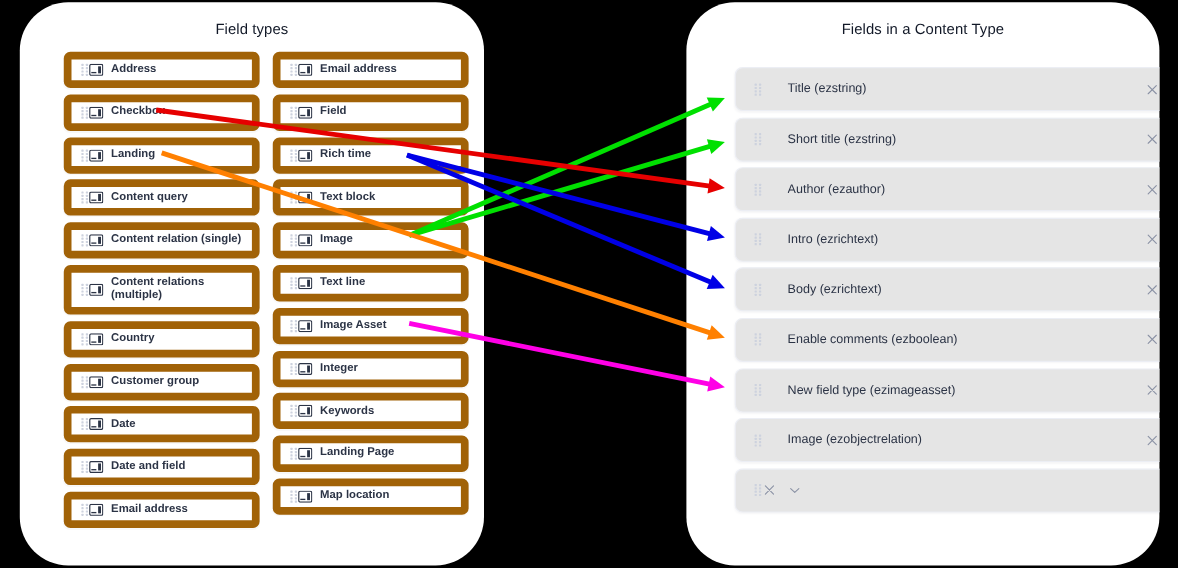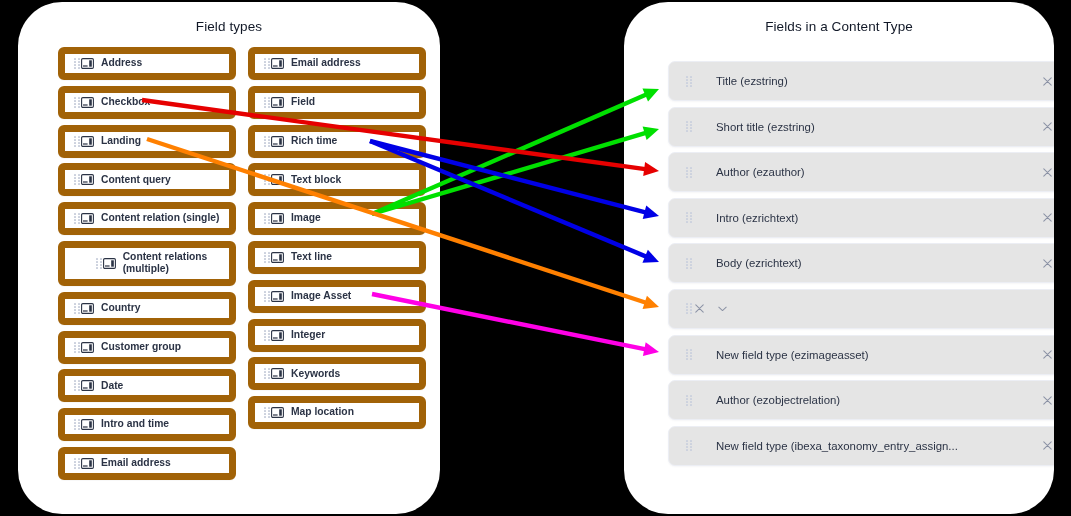--- a/index.html
+++ b/index.html
@@ -62,21 +62,20 @@
     border: 7px solid #a16207;
     border-radius: 6px;
     background: #ffffff;
     display: flex;
     align-items: center;
     padding-left: 9px;
     box-shadow: 0 1px 1px rgba(16,24,40,0.03);
   }
   .ft-item.tall {
     height: 45px;
-    justify-content: center;
   }
   .ft-label {
     font-size: 10.3px;
     font-weight: bold;
     color: #2b3345;
     line-height: 12.5px;
     margin-left: 7px;
     white-space: pre-line;
     font-family: "Liberation Sans", sans-serif;
   }
@@ -333,21 +332,21 @@
             <i></i>
             <i></i>
             <i></i>
             <i></i>
           </span>
           <svg class="field-icon" width="13" height="11" viewBox="0 0 13 11">
             <rect x="0.6" y="0.6" width="11.8" height="9.8" rx="1.2" fill="none" stroke="#2b3345" stroke-width="1.1"></rect>
             <rect x="8.2" y="2.3" width="2.6" height="6.4" fill="#2b3345"></rect>
             <rect x="2" y="7.4" width="4.6" height="1.2" fill="#2b3345"></rect>
           </svg>
-          <span class="ft-label">Intro and time</span>
+          <span class="ft-label">Date and field</span>
         </div>
         <div class="ft-item">
           <span class="drag-handle">
             <i></i>
             <i></i>
             <i></i>
             <i></i>
             <i></i>
             <i></i>
             <i></i>
@@ -516,20 +515,38 @@
             <i></i>
             <i></i>
             <i></i>
           </span>
           <svg class="field-icon" width="13" height="11" viewBox="0 0 13 11">
             <rect x="0.6" y="0.6" width="11.8" height="9.8" rx="1.2" fill="none" stroke="#2b3345" stroke-width="1.1"></rect>
             <rect x="8.2" y="2.3" width="2.6" height="6.4" fill="#2b3345"></rect>
             <rect x="2" y="7.4" width="4.6" height="1.2" fill="#2b3345"></rect>
           </svg>
           <span class="ft-label">Keywords</span>
+        </div>
+        <div class="ft-item">
+          <span class="drag-handle">
+            <i></i>
+            <i></i>
+            <i></i>
+            <i></i>
+            <i></i>
+            <i></i>
+            <i></i>
+            <i></i>
+          </span>
+          <svg class="field-icon" width="13" height="11" viewBox="0 0 13 11">
+            <rect x="0.6" y="0.6" width="11.8" height="9.8" rx="1.2" fill="none" stroke="#2b3345" stroke-width="1.1"></rect>
+            <rect x="8.2" y="2.3" width="2.6" height="6.4" fill="#2b3345"></rect>
+            <rect x="2" y="7.4" width="4.6" height="1.2" fill="#2b3345"></rect>
+          </svg>
+          <span class="ft-label">Landing Page</span>
         </div>
         <div class="ft-item">
           <span class="drag-handle">
             <i></i>
             <i></i>
             <i></i>
             <i></i>
             <i></i>
             <i></i>
             <i></i>
@@ -657,20 +674,21 @@
           <span class="drag-handle">
             <i></i>
             <i></i>
             <i></i>
             <i></i>
             <i></i>
             <i></i>
             <i></i>
             <i></i>
           </span>
+          <span class="fc-label">Enable comments (ezboolean)</span>
           <span class="fc-actions">
             <svg class="act-icon" viewBox="0 0 14 14">
               <path d="M3 3 L11 11 M11 3 L3 11" stroke="#8b92a5" stroke-width="1.1" fill="none" stroke-linecap="round"></path>
             </svg>
             <svg class="act-icon" viewBox="0 0 14 14">
               <path d="M3 5.6 L7 9.2 L11 5.6" stroke="#8b92a5" stroke-width="1.1" fill="none" stroke-linecap="round" stroke-linejoin="round"></path>
             </svg>
           </span>
         </div>
         <div class="fc-item">
@@ -698,42 +716,41 @@
           <span class="drag-handle">
             <i></i>
             <i></i>
             <i></i>
             <i></i>
             <i></i>
             <i></i>
             <i></i>
             <i></i>
           </span>
-          <span class="fc-label">Author (ezobjectrelation)</span>
-          <span class="fc-actions">
-            <svg class="act-icon" viewBox="0 0 14 14">
-              <path d="M3 3 L11 11 M11 3 L3 11" stroke="#8b92a5" stroke-width="1.1" fill="none" stroke-linecap="round"></path>
-            </svg>
-            <svg class="act-icon" viewBox="0 0 14 14">
-              <path d="M3 5.6 L7 9.2 L11 5.6" stroke="#8b92a5" stroke-width="1.1" fill="none" stroke-linecap="round" stroke-linejoin="round"></path>
-            </svg>
-          </span>
-        </div>
-        <div class="fc-item">
-          <span class="drag-handle">
-            <i></i>
-            <i></i>
-            <i></i>
-            <i></i>
-            <i></i>
-            <i></i>
-            <i></i>
-            <i></i>
-          </span>
-          <span class="fc-label">New field type (ibexa_taxonomy_entry_assign...</span>
+          <span class="fc-label">Image (ezobjectrelation)</span>
+          <span class="fc-actions">
+            <svg class="act-icon" viewBox="0 0 14 14">
+              <path d="M3 3 L11 11 M11 3 L3 11" stroke="#8b92a5" stroke-width="1.1" fill="none" stroke-linecap="round"></path>
+            </svg>
+            <svg class="act-icon" viewBox="0 0 14 14">
+              <path d="M3 5.6 L7 9.2 L11 5.6" stroke="#8b92a5" stroke-width="1.1" fill="none" stroke-linecap="round" stroke-linejoin="round"></path>
+            </svg>
+          </span>
+        </div>
+        <div class="fc-item">
+          <span class="drag-handle">
+            <i></i>
+            <i></i>
+            <i></i>
+            <i></i>
+            <i></i>
+            <i></i>
+            <i></i>
+            <i></i>
+          </span>
           <span class="fc-actions">
             <svg class="act-icon" viewBox="0 0 14 14">
               <path d="M3 3 L11 11 M11 3 L3 11" stroke="#8b92a5" stroke-width="1.1" fill="none" stroke-linecap="round"></path>
             </svg>
             <svg class="act-icon" viewBox="0 0 14 14">
               <path d="M3 5.6 L7 9.2 L11 5.6" stroke="#8b92a5" stroke-width="1.1" fill="none" stroke-linecap="round" stroke-linejoin="round"></path>
             </svg>
           </span>
         </div>
       </div>

